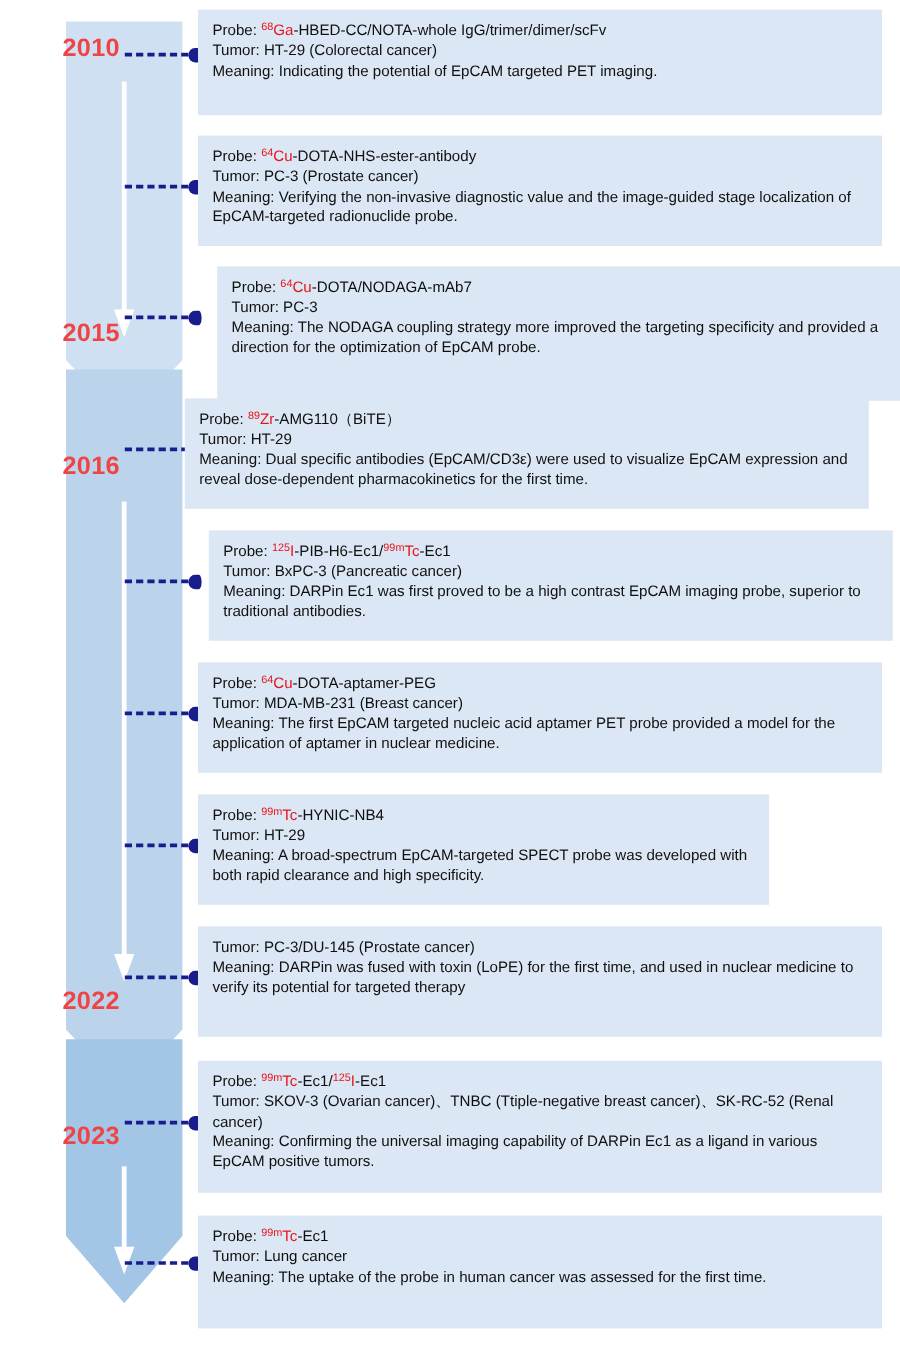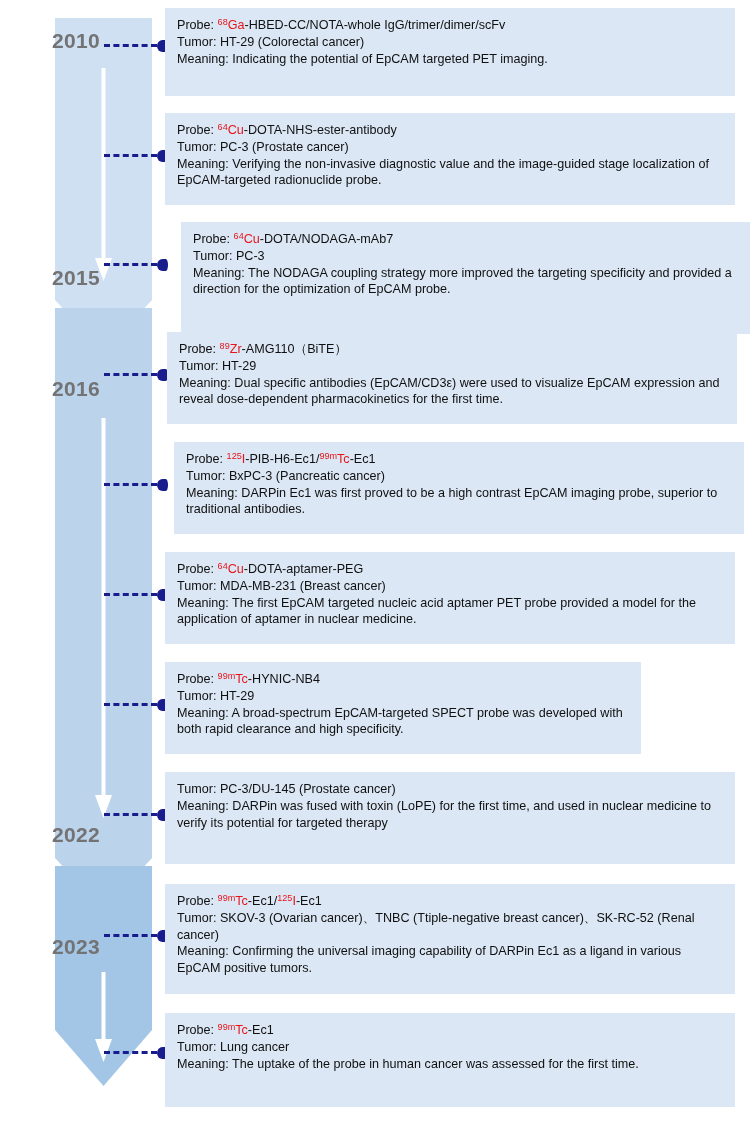--- a/index.html
+++ b/index.html
@@ -32,21 +32,21 @@
   }
 
   
   .year-label {
     position: absolute;
     left: 0;
     width: 152px;
     text-align: center;
     font-size: 21px;
     font-weight: bold;
-    color: #737373;
+    color: #ef4444;
     letter-spacing: 0.3px;
     line-height: 1;
   }
 
   
   .connector {
     position: absolute;
     height: 12px;
   }
   .connector .dash {
@@ -175,21 +175,21 @@
     <div class="line">Tumor: PC-3 (Prostate cancer)</div>
     <div class="line">Meaning: Verifying the non-invasive diagnostic value and the image-guided stage localization of EpCAM-targeted radionuclide probe.</div>
   </div>
 
   <div class="event-card" style="left:181px; top:222px; width:570px; height:112px">
     <div class="line"><span>Probe: </span><span class="iso"><sup>64</sup><span>Cu</span></span><span>-DOTA/NODAGA-mAb7</span></div>
     <div class="line">Tumor: PC-3</div>
     <div class="line">Meaning: The NODAGA coupling strategy more improved the targeting specificity and provided a direction for the optimization of EpCAM probe.</div>
   </div>
 
-  <div class="event-card" style="left:167px; top:332px; width:570px; height:92px">
+  <div class="event-card" style="left:154px; top:332px; width:570px; height:92px">
     <div class="line"><span>Probe: </span><span class="iso"><sup>89</sup><span>Zr</span></span><span>-AMG110（BiTE）</span></div>
     <div class="line">Tumor: HT-29</div>
     <div class="line">Meaning: Dual specific antibodies (EpCAM/CD3ε) were used to visualize EpCAM expression and reveal dose-dependent pharmacokinetics for the first time.</div>
   </div>
 
   <div class="event-card" style="left:174px; top:442px; width:570px; height:92px">
     <div class="line"><span>Probe: </span><span class="iso"><sup>125</sup><span>I</span></span><span>-PIB-H6-Ec1/</span><span class="iso"><sup>99m</sup><span>Tc</span></span><span>-Ec1</span></div>
     <div class="line">Tumor: BxPC-3 (Pancreatic cancer)</div>
     <div class="line">Meaning: DARPin Ec1 was first proved to be a high contrast EpCAM imaging probe, superior to traditional antibodies.</div>
   </div>

